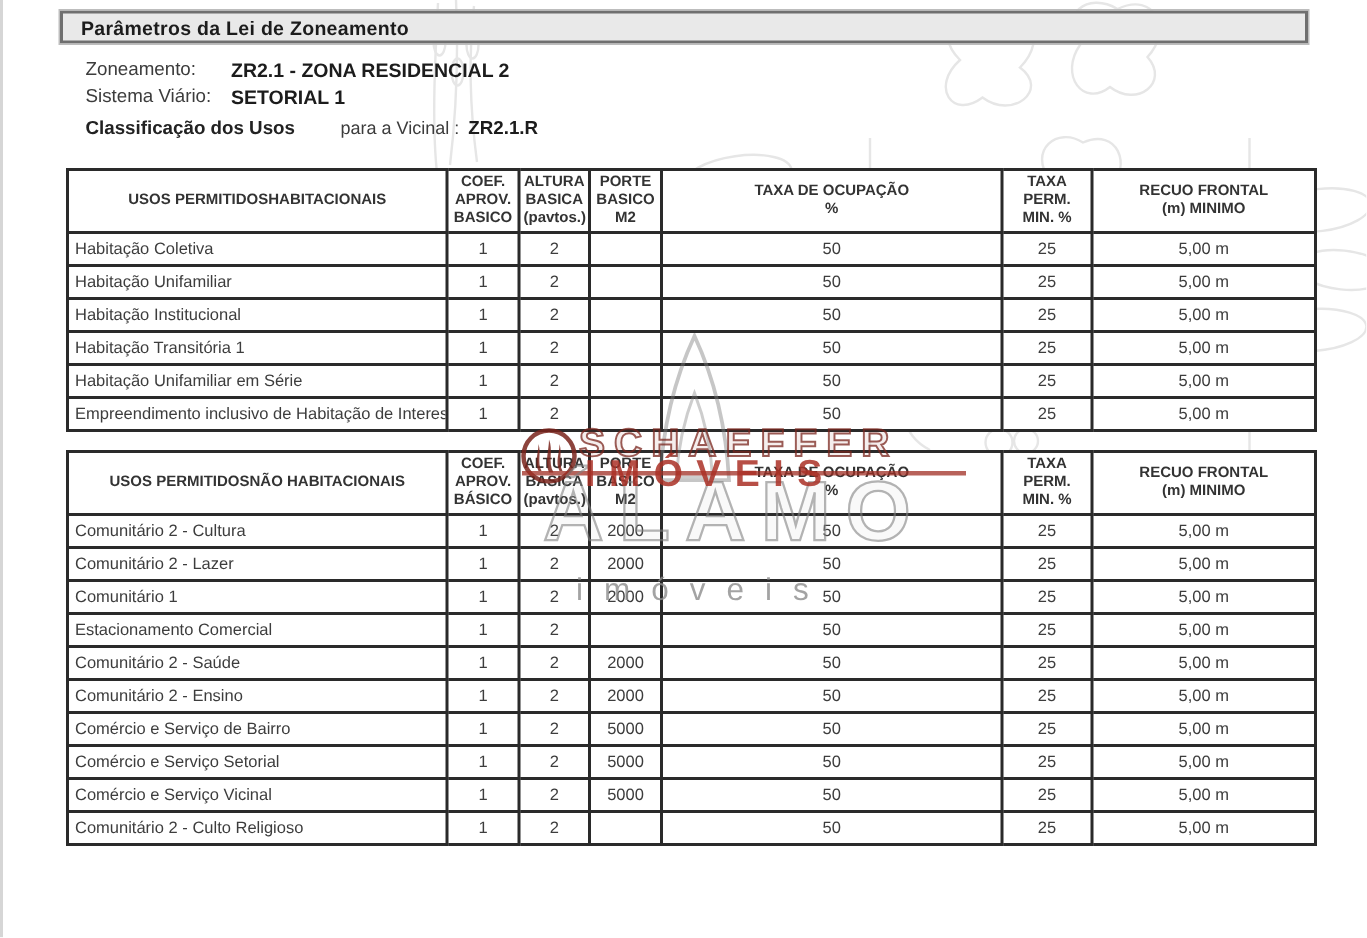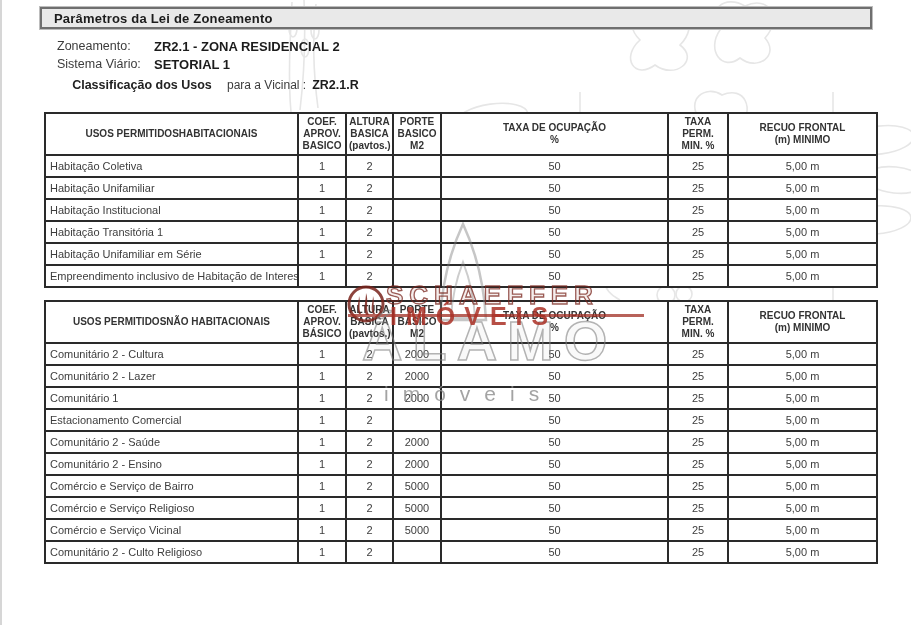--- a/index.html
+++ b/index.html
@@ -28,21 +28,21 @@
     padding-left:12px;box-sizing:border-box;
   }
   .title-bar span{
     font-size:13px;font-weight:bold;color:#1c1c1c;letter-spacing:.2px;
   }
 
   .meta{position:absolute;left:57px;top:37px;z-index:3;}
   .meta-row{display:flex;height:18px;align-items:center;}
   .meta-label{font-size:12.5px;color:#3c3c3c;width:97px;}
   .meta-value{font-size:13px;font-weight:bold;color:#1c1c1c;}
-  .class-row{margin-top:5px;display:flex;align-items:center;text-align:center;}
+  .class-row{margin-top:5px;display:flex;align-items:center;}
   .class-label{font-size:12.5px;font-weight:bold;color:#222;width:170px;}
   .matriz-label{font-size:12px;color:#3c3c3c;margin-right:6px;}
   .matriz-value{font-size:12.5px;font-weight:bold;color:#1c1c1c;}
 
   
   table.zoning{
     position:absolute;left:44px;width:832px;
     border-collapse:collapse;table-layout:fixed;
     z-index:2;background:#ffffff;
   }
@@ -352,21 +352,21 @@
         <tr>
           <td class="cell-left">Comércio e Serviço de Bairro</td>
           <td>1</td>
           <td>2</td>
           <td>5000</td>
           <td>50</td>
           <td>25</td>
           <td>5,00 m</td>
         </tr>
         <tr>
-          <td class="cell-left">Comércio e Serviço Religioso</td>
+          <td class="cell-left">Comércio e Serviço Setorial</td>
           <td>1</td>
           <td>2</td>
           <td>5000</td>
           <td>50</td>
           <td>25</td>
           <td>5,00 m</td>
         </tr>
         <tr>
           <td class="cell-left">Comércio e Serviço Vicinal</td>
           <td>1</td>

